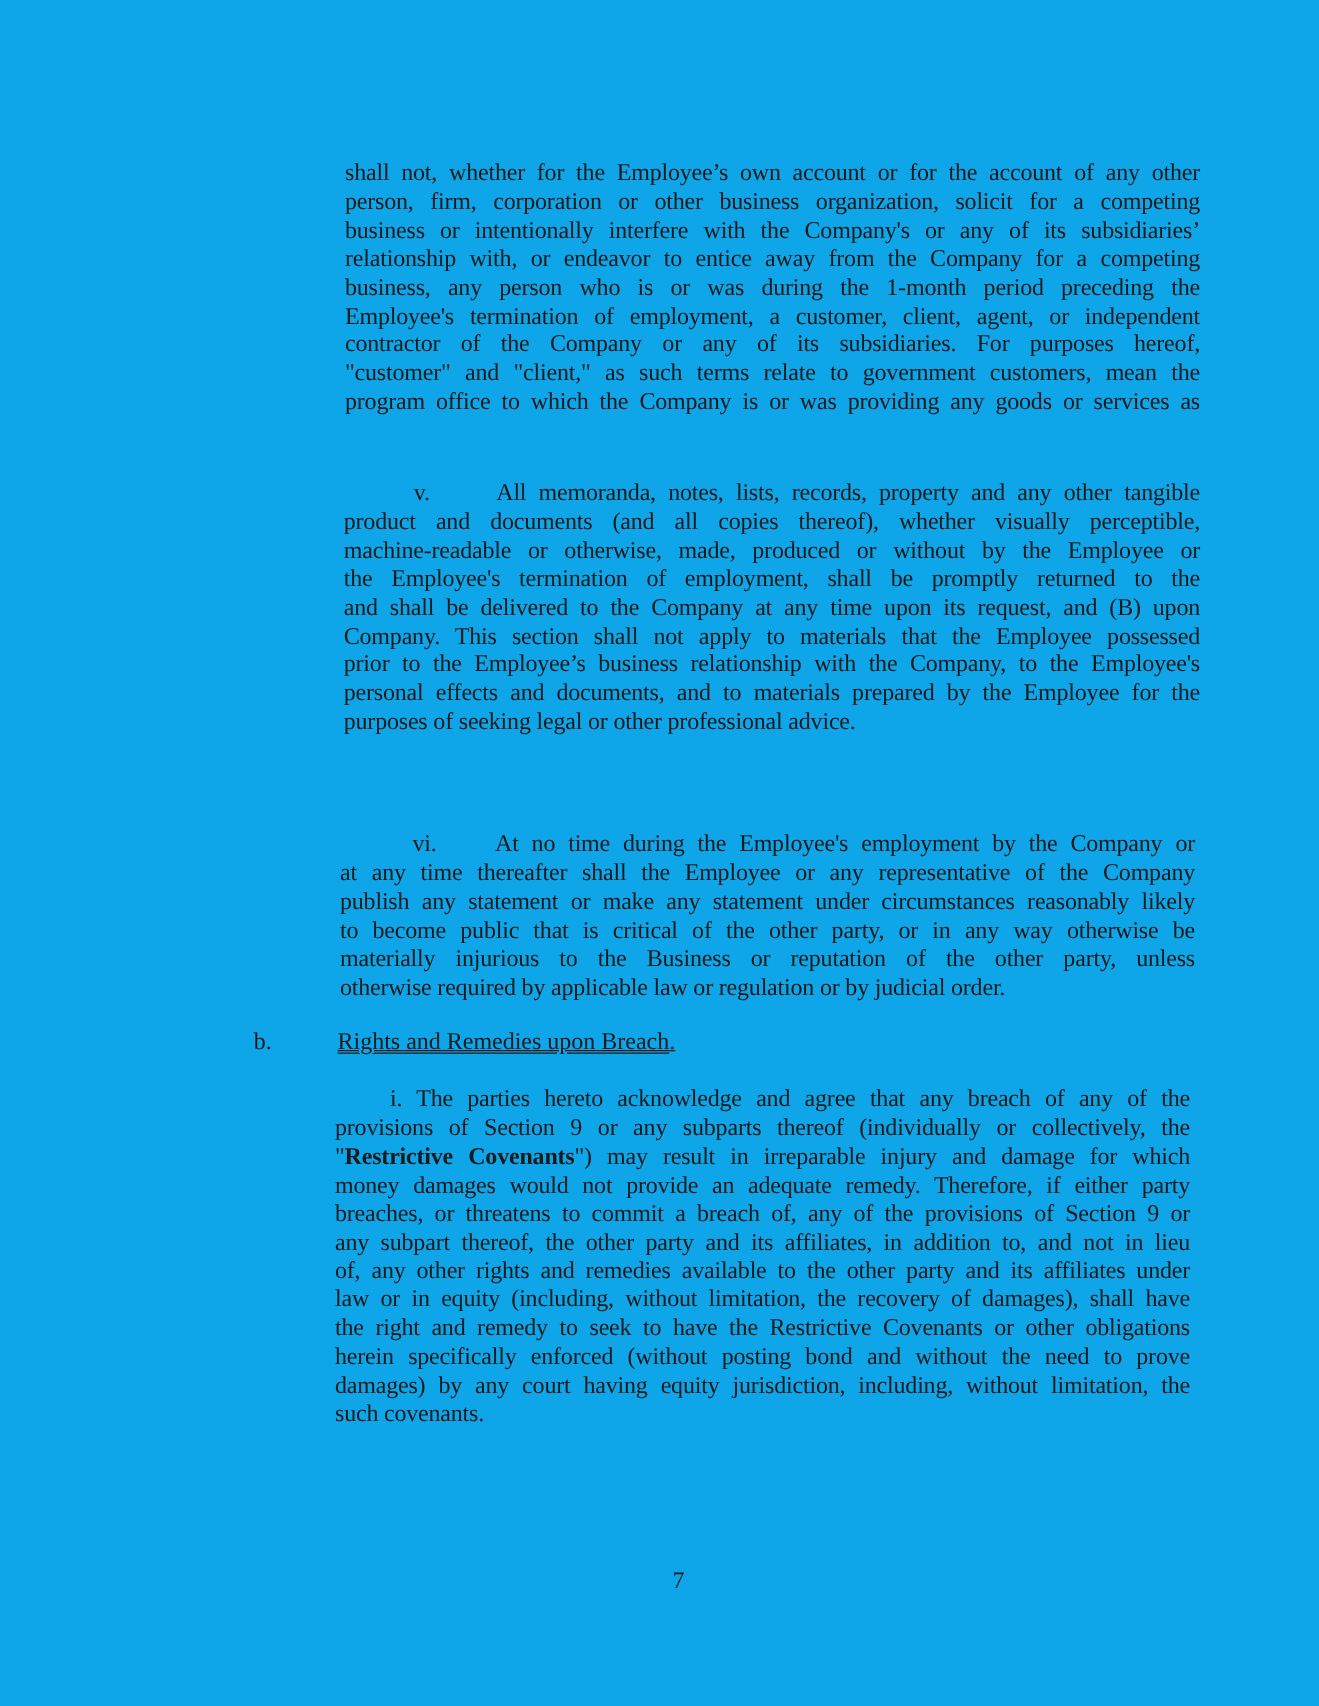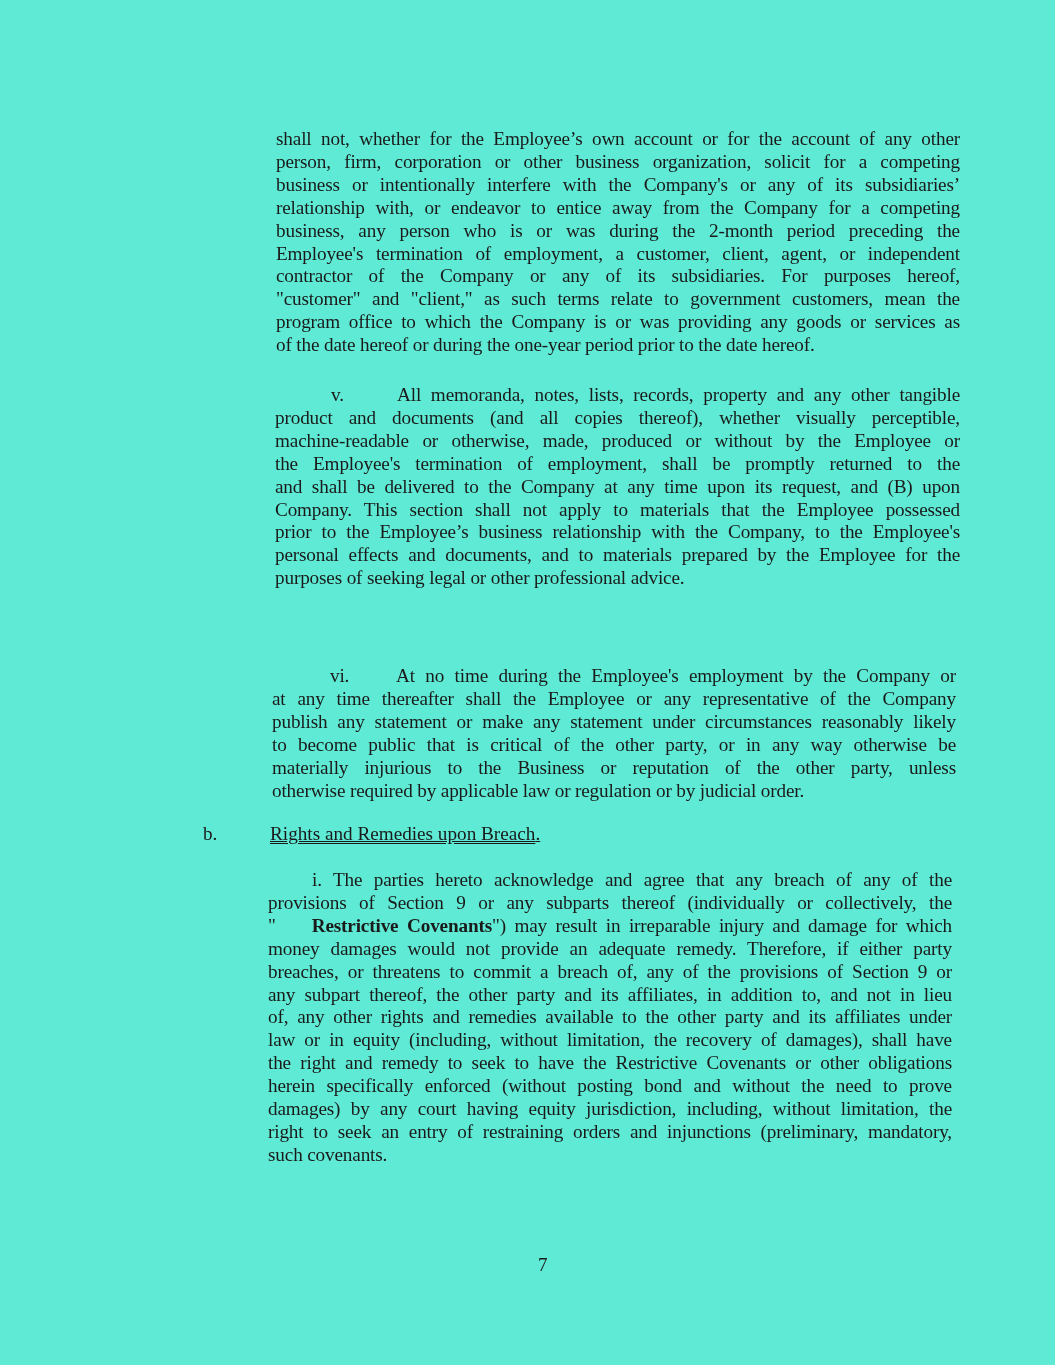--- a/index.html
+++ b/index.html
@@ -14,21 +14,21 @@
       overflow: hidden;
       font-family: "Liberation Serif", "DejaVu Serif", serif;
       color: #1a1a1a;
     }
     .page {
       position: absolute;
       left: 0;
       top: 0;
       width: 1055px;
       height: 1365px;
-      background: #5eead4;
+      background: #0ea5e9;
     }
     .para {
       position: absolute;
       font-size: 19.2px;
       line-height: 22.9px;
       text-align: justify;
       text-align-last: left;
       letter-spacing: -0.15px;
       word-spacing: 0px;
     }
@@ -49,38 +49,37 @@
       font-size: 19.2px;
       line-height: 22.9px;
     }
     .page-number {
       position: absolute;
       font-size: 19px;
       line-height: 22px;
       left: 538px;
       top: 1254px;
     }
-    b.bold { font-weight: bold; margin-left: 36px; }
+    b.bold { font-weight: bold; }
   </style>
 </head>
 <body>
 
 <div class="page">
 
   <div class="para" style="left:276px; top:128px; width:684px;">
     <span class="line">shall not, whether for the Employee’s own account or for the account of any other</span>
     <span class="line">person, firm, corporation or other business organization, solicit for a competing</span>
     <span class="line">business or intentionally interfere with the Company's or any of its subsidiaries’</span>
     <span class="line">relationship with, or endeavor to entice away from the Company for a competing</span>
-    <span class="line">business, any person who is or was during the 2-month period preceding the</span>
+    <span class="line">business, any person who is or was during the 1-month period preceding the</span>
     <span class="line">Employee's termination of employment, a customer, client, agent, or independent</span>
     <span class="line">contractor of the Company or any of its subsidiaries.  For purposes hereof,</span>
     <span class="line">"customer" and "client," as such terms relate to government customers, mean the</span>
     <span class="line">program office to which the Company is or was providing any goods or services as</span>
-    <span class="line last">of the date hereof or during the one-year period prior to the date hereof.</span>
   </div>
 
   <div class="para" style="left:275px; top:384px; width:685px;">
     <span class="line" style="padding-left:56px; text-align-last:justify;">
       <span class="indent-label" style="width:66px;">v.</span><span>All memoranda, notes, lists, records, property and any other tangible</span>
     </span>
     <span class="line">product and documents (and all copies thereof), whether visually perceptible,</span>
     <span class="line">machine-readable or otherwise, made, produced or without by the Employee or</span>
     <span class="line">the Employee's termination of employment, shall be promptly returned to the</span>
     <span class="line">and shall be delivered to the Company at any time upon its request, and (B) upon</span>
@@ -113,19 +112,18 @@
       <span>"</span><b class="bold">Restrictive Covenants</b><span>") may result in irreparable injury and damage for which</span>
     </span>
     <span class="line">money damages would not provide an adequate remedy.  Therefore, if either party</span>
     <span class="line">breaches, or threatens to commit a breach of, any of the provisions of Section 9 or</span>
     <span class="line">any subpart thereof, the other party and its affiliates, in addition to, and not in lieu</span>
     <span class="line">of, any other rights and remedies available to the other party and its affiliates under</span>
     <span class="line">law or in equity (including, without limitation, the recovery of damages), shall have</span>
     <span class="line">the right and remedy to seek to have the Restrictive Covenants or other obligations</span>
     <span class="line">herein specifically enforced (without posting bond and without the need to prove</span>
     <span class="line">damages) by any court having equity jurisdiction, including, without limitation, the</span>
-    <span class="line">right to seek an entry of restraining orders and injunctions (preliminary, mandatory,</span>
     <span class="line last">such covenants.</span>
   </div>
 
   <div class="page-number">7</div>
 
 </div>
 
 </body></html>

